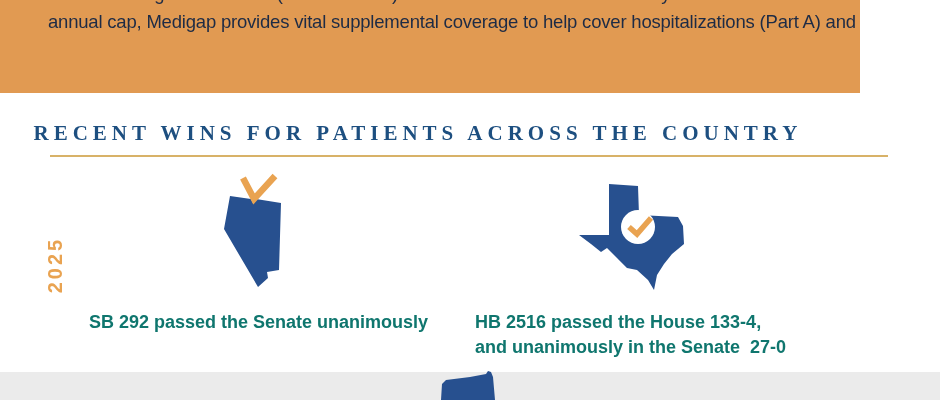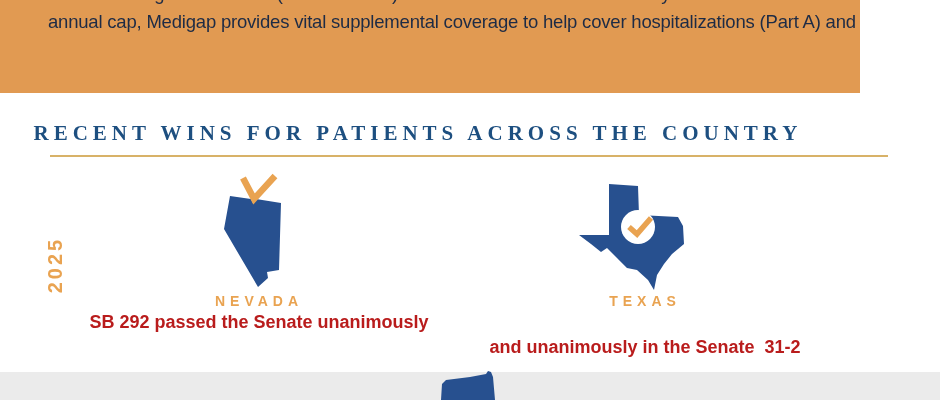--- a/index.html
+++ b/index.html
@@ -19,22 +19,22 @@
                  letter-spacing:5px;color:#1D4F80;white-space:nowrap;}
   .divider{position:absolute;left:50px;top:155px;width:838px;height:2px;background:#D8B268;}
 
   
   .year{position:absolute;left:57px;top:265px;width:90px;height:26px;margin-left:-45px;margin-top:-13px;
         transform:rotate(-90deg);text-align:center;font-weight:700;font-size:20px;
         letter-spacing:3px;color:#E9A351;}
   .state-svg{position:absolute;}
   .state-label{position:absolute;width:340px;text-align:center;font-weight:700;
                font-size:14px;letter-spacing:5px;color:#E9A351;}
-  .win-line{position:absolute;width:340px;text-align:center;font-weight:700;
-            font-size:18px;color:#b91c1c;white-space:pre;}
+  .win-line{position:absolute;width:340px;font-weight:700;
+            font-size:18px;color:#0f766e;white-space:pre;}
 
   
   .footer-band{position:absolute;left:0;top:372px;width:940px;height:28px;background:#EBEBEB;}
   .partial-state{position:absolute;left:440px;top:370px;}
 </style>
 </head>
 <body>
 
 <div class="page">
 
@@ -47,30 +47,29 @@
 
   <div class="section-title">RECENT WINS FOR PATIENTS ACROSS THE COUNTRY</div>
   <div class="divider"></div>
 
   <div class="year">2025</div>
 
   <svg class="state-svg" style="left:218px;top:170px;" width="72" height="120" viewBox="0 0 72 120">
     <path d="M12,26 L33,29 L35,33 L38,29 L63,33 L61,100 L49,102 L50,108 L40,117 L6,59 Z" fill="#27508F"></path>
     <path d="M25,8 L36,29 L57,6" fill="none" stroke="#E9A351" stroke-width="6.5" stroke-linecap="butt" stroke-linejoin="miter"></path>
   </svg>
-  <div class="state-label" style="left:89px;top:293px;">NEVADA</div>
   <div class="win-line" style="left:89px;top:312px;">SB 292 passed the Senate unanimously</div>
 
   <svg class="state-svg" style="left:577px;top:182px;" width="110" height="110" viewBox="0 0 110 110">
     <path d="M32,2 L61,4 L62,33 L101,35 L106,44 L107,62 L95,72 L87,82 L80,93 L77,108
              L71,98 L60,88 L50,86 L40,76 L30,66 L24,70 L14,62 L2,53 L32,53 Z" fill="#27508F"></path>
     <circle cx="61" cy="45" r="17" fill="#ffffff"></circle>
     <path d="M52,45 L60,52 L74,36" fill="none" stroke="#E9A351" stroke-width="5.5" stroke-linecap="butt" stroke-linejoin="miter"></path>
   </svg>
-  <div class="state-label" style="left:475px;top:293px;">TEXAS</div>
-  <div class="win-line" style="left:475px;top:337px;">and unanimously in the Senate  31-2</div>
+  <div class="win-line" style="left:475px;top:312px;">HB 2516 passed the House 133-4,</div>
+  <div class="win-line" style="left:475px;top:337px;">and unanimously in the Senate  27-0</div>
 
   <div class="footer-band"></div>
   <svg class="partial-state" width="56" height="30" viewBox="0 0 56 30">
     <path d="M1,30 L2,14 L6,10 L30,7 L46,4 L48,1 L51,2 L53,7 L55,30 Z" fill="#27508F"></path>
   </svg>
 
 </div>
 
 </body></html>

